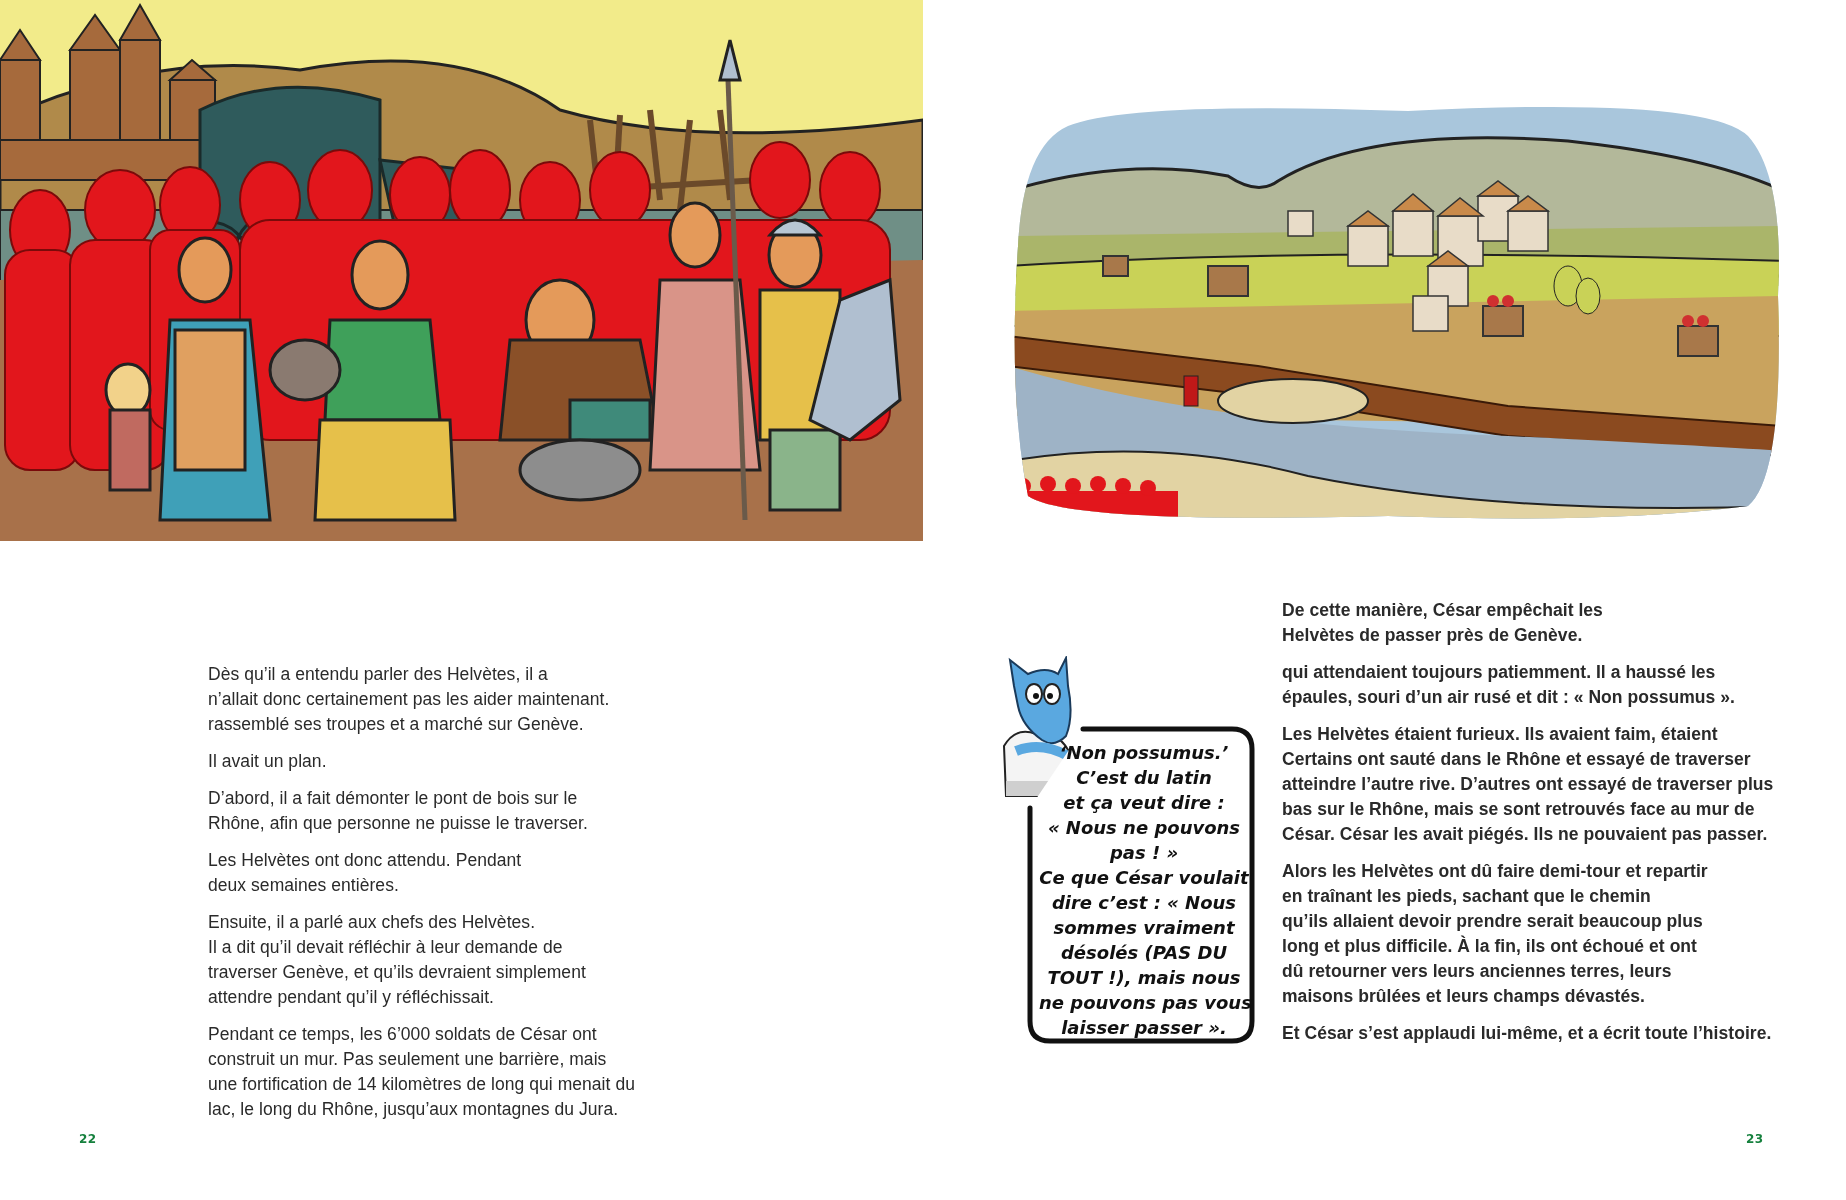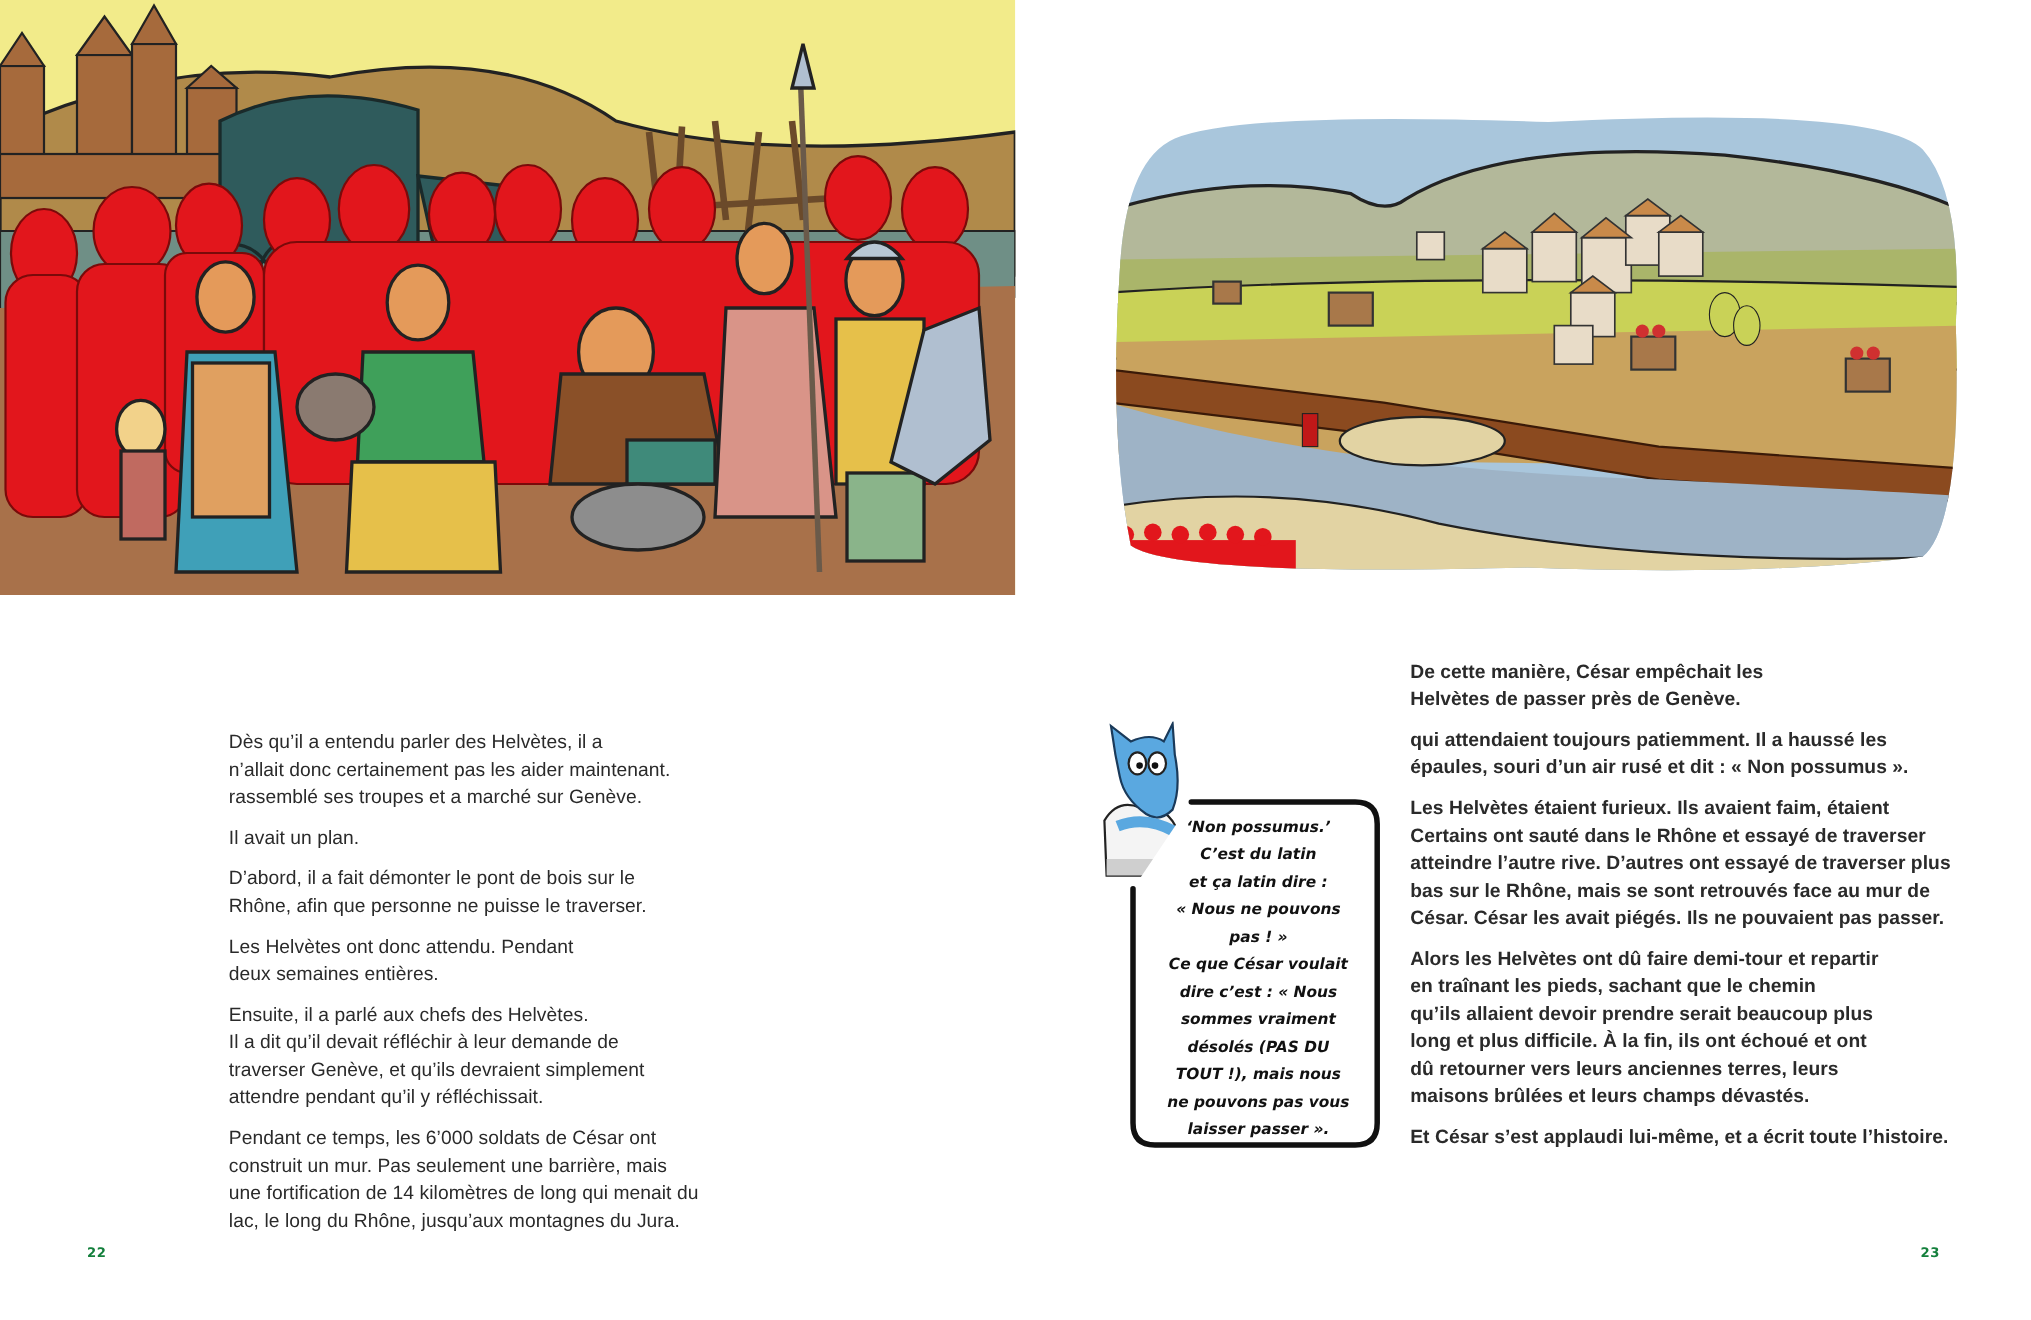--- a/index.html
+++ b/index.html
@@ -23,21 +23,21 @@
 
   .page-num { position: absolute; font-family: "DejaVu Sans", sans-serif; font-weight: 900; font-size: 12px; color: #15803d; letter-spacing: 0.5px; }
   .pn-left { left: 79px; top: 1132px; }
   .pn-right { left: 1746px; top: 1132px; }
 
   
   .mascot { position: absolute; left: 996px; top: 656px; width: 84px; height: 142px; }
   .bubble { position: absolute; left: 1027px; top: 726px; width: 228px; height: 318px; }
   .bubble-frame { position: absolute; inset: 0; }
   .bubble-text { position: absolute; left: 12px; top: 14px; width: 210px; text-align: center;
-    font-family: "DejaVu Sans", sans-serif; font-style: italic; font-size: 14px; line-height: 25px; color: #111; font-weight: 600; }
+    font-family: "DejaVu Sans", sans-serif; font-style: italic; font-size: 18px; line-height: 25px; color: #111; font-weight: 600; }
   .bubble-text .line { display: block; white-space: nowrap; }
 </style>
 </head>
 <body>
 
 <div class="spread">
 
   <div class="page page-left">
     <div class="illus-left">
       <svg width="923" height="541" viewBox="0 0 923 541">
@@ -247,21 +247,21 @@
     </svg>
   </div>
 
   <div class="bubble">
     <svg class="bubble-frame" width="228" height="318" viewBox="0 0 228 318">
       <path d="M56 3 L205 3 Q225 3 225 23 L225 295 Q225 315 205 315 L23 315 Q3 315 3 295 L3 82" fill="#fff" stroke="#111" stroke-width="5" stroke-linecap="round"></path>
     </svg>
     <div class="bubble-text">
       <span class="line">‘Non possumus.’</span>
       <span class="line">C’est du latin</span>
-      <span class="line">et ça latin dire :</span>
+      <span class="line">et ça veut dire :</span>
       <span class="line">« Nous ne pouvons</span>
       <span class="line">pas ! »</span>
       <span class="line">Ce que César voulait</span>
       <span class="line">dire c’est : « Nous</span>
       <span class="line">sommes vraiment</span>
       <span class="line">désolés (PAS DU</span>
       <span class="line">TOUT !), mais nous</span>
       <span class="line">ne pouvons pas vous</span>
       <span class="line">laisser passer ».</span>
     </div>

